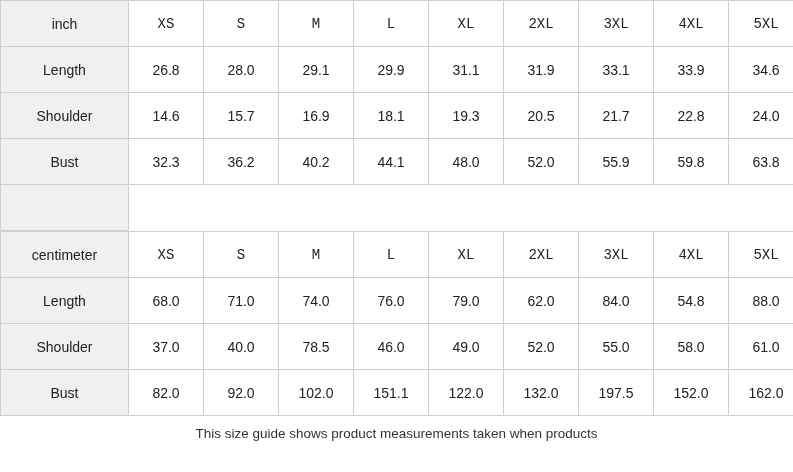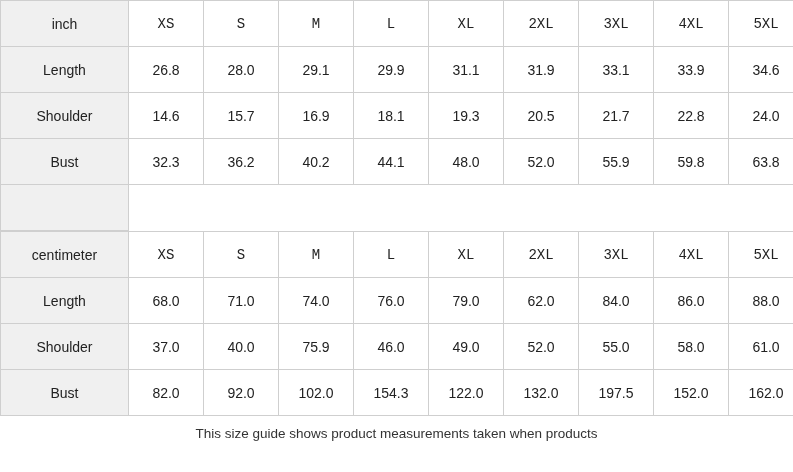--- a/index.html
+++ b/index.html
@@ -157,41 +157,41 @@
       </tr>
       <tr>
         <td class="row-header">Length</td>
         <td class="value-cell">68.0</td>
         <td class="value-cell">71.0</td>
         <td class="value-cell">74.0</td>
         <td class="value-cell">76.0</td>
         <td class="value-cell">79.0</td>
         <td class="value-cell">62.0</td>
         <td class="value-cell">84.0</td>
-        <td class="value-cell">86.0</td>
+        <td class="value-cell">54.8</td>
         <td class="value-cell">88.0</td>
       </tr>
       <tr>
         <td class="row-header">Shoulder</td>
         <td class="value-cell">37.0</td>
         <td class="value-cell">40.0</td>
-        <td class="value-cell">75.9</td>
+        <td class="value-cell">78.5</td>
         <td class="value-cell">46.0</td>
         <td class="value-cell">49.0</td>
         <td class="value-cell">52.0</td>
         <td class="value-cell">55.0</td>
         <td class="value-cell">58.0</td>
         <td class="value-cell">61.0</td>
       </tr>
       <tr>
         <td class="row-header">Bust</td>
         <td class="value-cell">82.0</td>
         <td class="value-cell">92.0</td>
         <td class="value-cell">102.0</td>
-        <td class="value-cell">154.3</td>
+        <td class="value-cell">151.1</td>
         <td class="value-cell">122.0</td>
         <td class="value-cell">132.0</td>
         <td class="value-cell">197.5</td>
         <td class="value-cell">152.0</td>
         <td class="value-cell">162.0</td>
       </tr>
     </tbody>
   </table>
 
   <div class="note">

